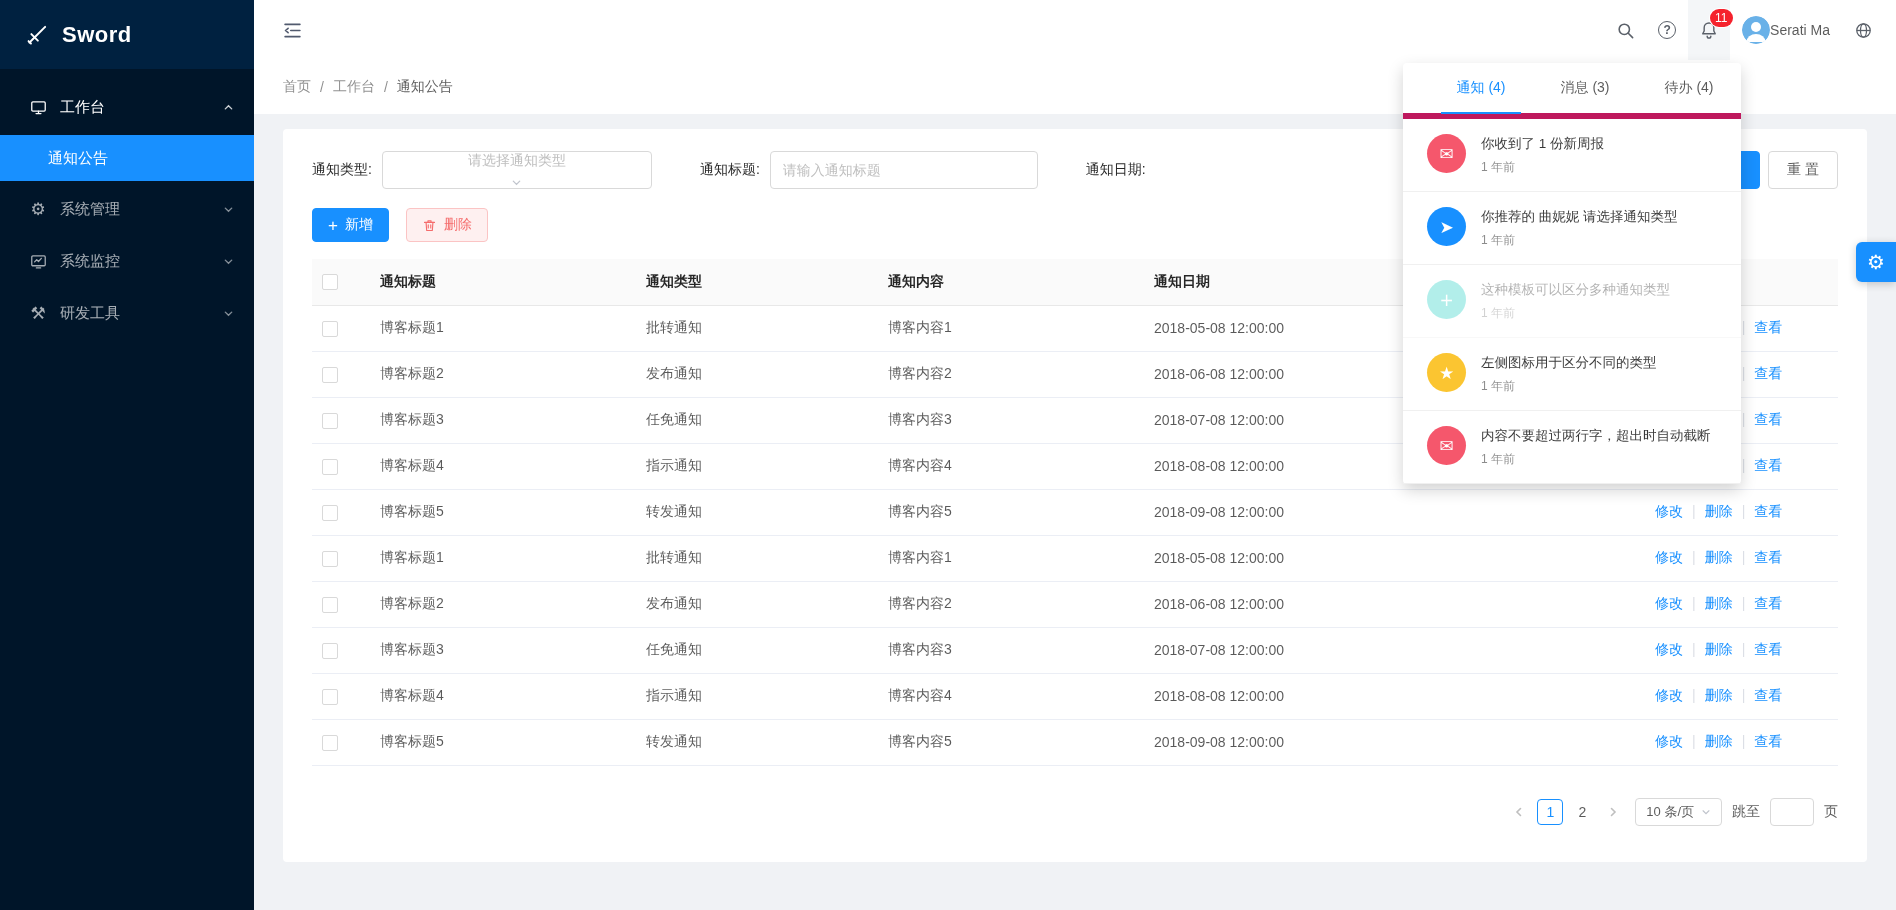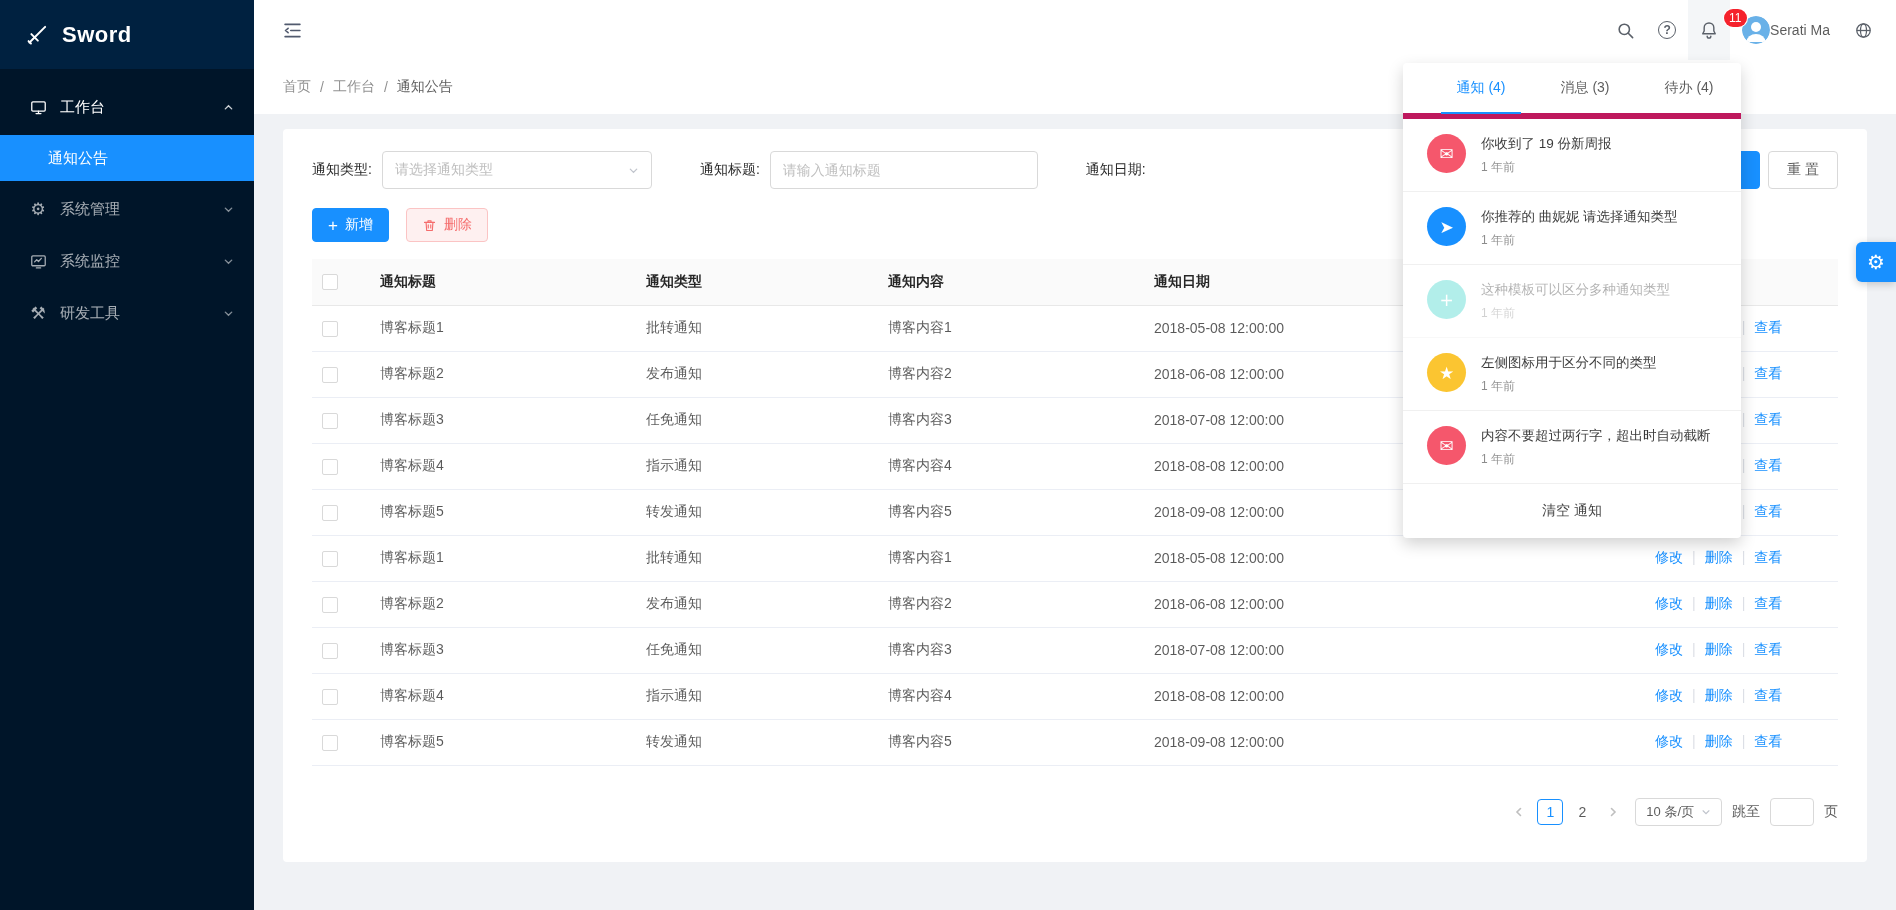--- a/index.html
+++ b/index.html
@@ -20,38 +20,38 @@
   .submenu-item.active{background:#1890ff;color:#fff;}
 
   
   .main{margin-left:254px;}
   .header{height:60px;background:#fff;display:flex;align-items:center;padding:0 12px 0 28px;}
   .fold-btn{display:flex;cursor:pointer;color:#515a6e;}
   .header-right{margin-left:auto;display:flex;align-items:center;height:100%;}
   .h-btn{width:42px;height:60px;display:flex;align-items:center;justify-content:center;cursor:pointer;color:#5a6069;position:relative;}
   .h-btn.active{background:#f4f6f8;}
   .q-icon{width:18px;height:18px;border-radius:50%;border:1.6px solid currentColor;font-size:12px;font-weight:bold;display:flex;align-items:center;justify-content:center;}
-  .badge{position:absolute;top:9px;left:36px;min-width:20px;height:18px;background:#f5222d;color:#fff;border-radius:9px;font-size:12px;line-height:18px;text-align:center;padding:0 5px;box-shadow:0 0 0 1px #fff;}
+  .badge{position:absolute;top:9px;left:22px;min-width:20px;height:18px;background:#f5222d;color:#fff;border-radius:9px;font-size:12px;line-height:18px;text-align:center;padding:0 5px;box-shadow:0 0 0 1px #fff;}
   .user{display:flex;align-items:center;gap:0;height:100%;padding:0 12px;cursor:pointer;color:rgba(0,0,0,0.65);}
   .avatar{width:28px;height:28px;border-radius:50%;overflow:hidden;display:flex;flex-shrink:0;}
 
   
   .breadcrumb-bar{height:54px;background:#fff;display:flex;align-items:center;padding:0 29px;}
   .crumb{color:rgba(0,0,0,0.45);cursor:pointer;}
   .crumb.current{color:rgba(0,0,0,0.65);cursor:default;}
   .crumb-sep{margin:0 9px;color:rgba(0,0,0,0.45);}
 
   
   .content{padding:15px 29px 0;}
   .card{background:#fff;border-radius:4px;padding:22px 29px 29px;min-height:733px;}
   .filter-row{display:flex;align-items:center;}
   .f-group{display:flex;align-items:center;margin-right:48px;}
   .f-label{color:rgba(0,0,0,0.85);margin-right:10px;white-space:nowrap;}
   .select,.range{height:38px;border:1px solid #d9d9d9;border-radius:4px;background:#fff;display:flex;align-items:center;padding:0 12px;cursor:pointer;}
-  .select{width:270px;justify-content:space-between;}
+  .select{width:270px;justify-content:space-between;flex-direction:column;}
   .range{width:266px;justify-content:space-between;}
   .ph{color:#bfbfbf;white-space:nowrap;}
   input.input{width:268px;height:38px;border:1px solid #d9d9d9;border-radius:4px;padding:0 12px;font:inherit;color:rgba(0,0,0,0.65);outline:none;background:#fff;}
   input::placeholder{color:#bfbfbf;}
   .f-actions{margin-left:auto;display:flex;gap:8px;}
   .btn{height:38px;padding:0 18px;border-radius:4px;border:1px solid #d9d9d9;background:#fff;color:rgba(0,0,0,0.65);font:inherit;font-size:14px;display:inline-flex;align-items:center;gap:7px;cursor:pointer;white-space:nowrap;}
   .btn.primary{background:#1890ff;border-color:#1890ff;color:#fff;}
   .btn.danger{background:#fef0f0;border-color:#fbc4c4;color:#f56c6c;}
   .btn.sm{height:34px;padding:0 15px;}
   .toolbar{margin-top:19px;display:flex;gap:17px;}
@@ -425,21 +425,21 @@
     <div class="n-tabs">
       <span class="n-tab active">通知 (4)</span>
       <span class="n-tab">消息 (3)</span>
       <span class="n-tab">待办 (4)</span>
     </div>
     <div class="n-list">
 
     <div class="n-item">
         <span class="n-icon" style="background: rgb(245, 87, 108);">✉</span>
         <div class="n-body">
-          <div class="n-title">你收到了 19 份新周报</div>
+          <div class="n-title">你收到了 1 份新周报</div>
           <div class="n-time">1 年前</div>
         </div>
       </div>
         <div class="n-item">
         <span class="n-icon" style="background: rgb(24, 144, 255);">➤</span>
         <div class="n-body">
           <div class="n-title">你推荐的 曲妮妮 请选择通知类型</div>
           <div class="n-time">1 年前</div>
         </div>
       </div>
@@ -458,20 +458,19 @@
         </div>
       </div>
         <div class="n-item">
         <span class="n-icon" style="background: rgb(245, 87, 108);">✉</span>
         <div class="n-body">
           <div class="n-title">内容不要超过两行字，超出时自动截断</div>
           <div class="n-time">1 年前</div>
         </div>
       </div>
       </div>
-    <div class="n-footer">清空 通知</div>
   </div>
 
   <div class="theme-fab">
     <span>⚙</span>
   </div>
 
 </div>
 
 </body></html>

